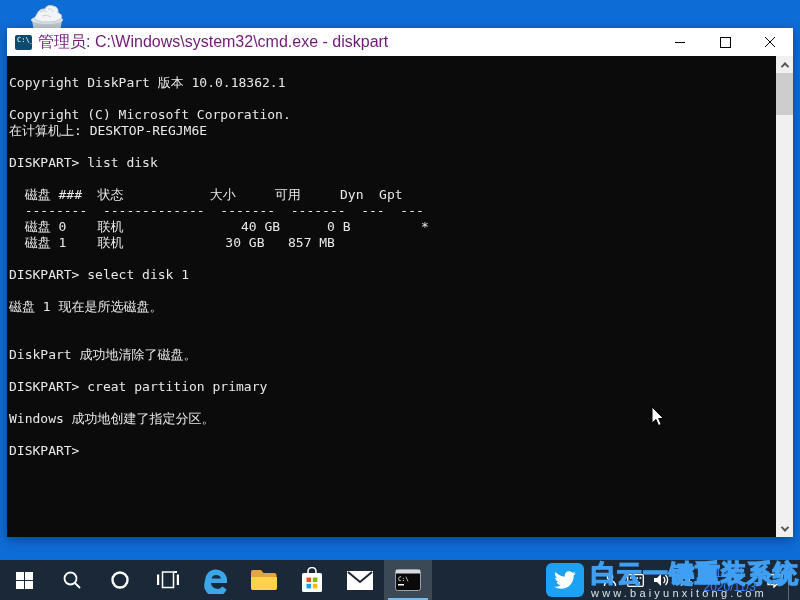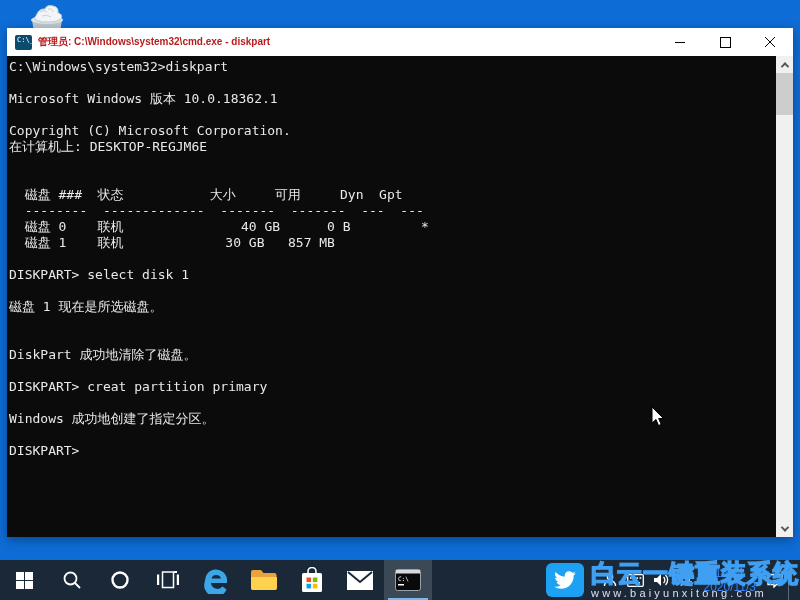--- a/index.html
+++ b/index.html
@@ -9,21 +9,21 @@
   
   .recycle { position:absolute; left:24px; top:2px; }
 
   
   .window { position:absolute; left:7px; top:28px; width:786px; height:509px;
             box-shadow:0 3px 10px rgba(0,0,0,.35); }
   .titlebar { height:28px; background:#ffffff; display:flex; align-items:center; padding-left:8px; }
   .cmd-ico { width:17px; height:15px; background:#0c4a6e; border-radius:2px; color:#fff;
              font-family:"DejaVu Sans Mono",monospace; font-size:7px; line-height:8px;
              padding:1px 0 0 2px; margin-right:6px; flex:0 0 auto; }
-  .title-text { font-size:10px; color:#b91c1c; flex:1 1 auto; white-space:nowrap; overflow:hidden;font-weight:bold; }
+  .title-text { font-size:16px; color:#701a75; flex:1 1 auto; white-space:nowrap; overflow:hidden; }
   .win-btn { width:45px; height:28px; display:flex; align-items:center; justify-content:center;
              color:#000; font-size:13px; flex:0 0 auto; }
   .win-btn svg { display:block; }
   .console { position:absolute; left:0; top:28px; right:0; bottom:0; background:#0b0b0b; overflow:hidden; }
   .console-text { position:absolute; left:2px; top:3px; right:18px; }
   .cline { font-family:"DejaVu Sans Mono",monospace; font-size:13px; line-height:16px;
            height:16px; color:#e9e9e9; white-space:pre; }
   .sbar { position:absolute; right:0; top:0; bottom:0; width:17px; background:#f0f0f0; }
   .sbtn { position:absolute; left:0; width:17px; height:17px; display:flex; align-items:center; justify-content:center; }
   .sbtn.up { top:0; } .sbtn.down { bottom:0; }
@@ -87,27 +87,27 @@
         </svg>
     </div>
     <div class="win-btn">
       <svg width="11" height="11" viewBox="0 0 11 11">
           <path d="M0 0 L10 10 M10 0 L0 10" stroke="#000" stroke-width="1"></path>
         </svg>
     </div>
   </div>
   <div class="console">
     <div class="console-text" id="console-text">
-        <div class="cline">C:\Windows\system32&gt;diskpart</div>
-        <div class="cline">&nbsp;</div>
-        <div class="cline">Microsoft Windows 版本 10.0.18362.1</div>
+        <div class="cline">&nbsp;</div>
+        <div class="cline">Copyright DiskPart 版本 10.0.18362.1</div>
         <div class="cline">&nbsp;</div>
         <div class="cline">Copyright (C) Microsoft Corporation.</div>
         <div class="cline">在计算机上: DESKTOP-REGJM6E</div>
         <div class="cline">&nbsp;</div>
+        <div class="cline">DISKPART&gt; list disk</div>
         <div class="cline">&nbsp;</div>
         <div class="cline">  磁盘 ###  状态           大小     可用     Dyn  Gpt</div>
         <div class="cline">  --------  -------------  -------  -------  ---  ---</div>
         <div class="cline">  磁盘 0    联机               40 GB      0 B         *</div>
         <div class="cline">  磁盘 1    联机             30 GB   857 MB</div>
         <div class="cline">&nbsp;</div>
         <div class="cline">DISKPART&gt; select disk 1</div>
         <div class="cline">&nbsp;</div>
         <div class="cline">磁盘 1 现在是所选磁盘。</div>
         <div class="cline">&nbsp;</div>

